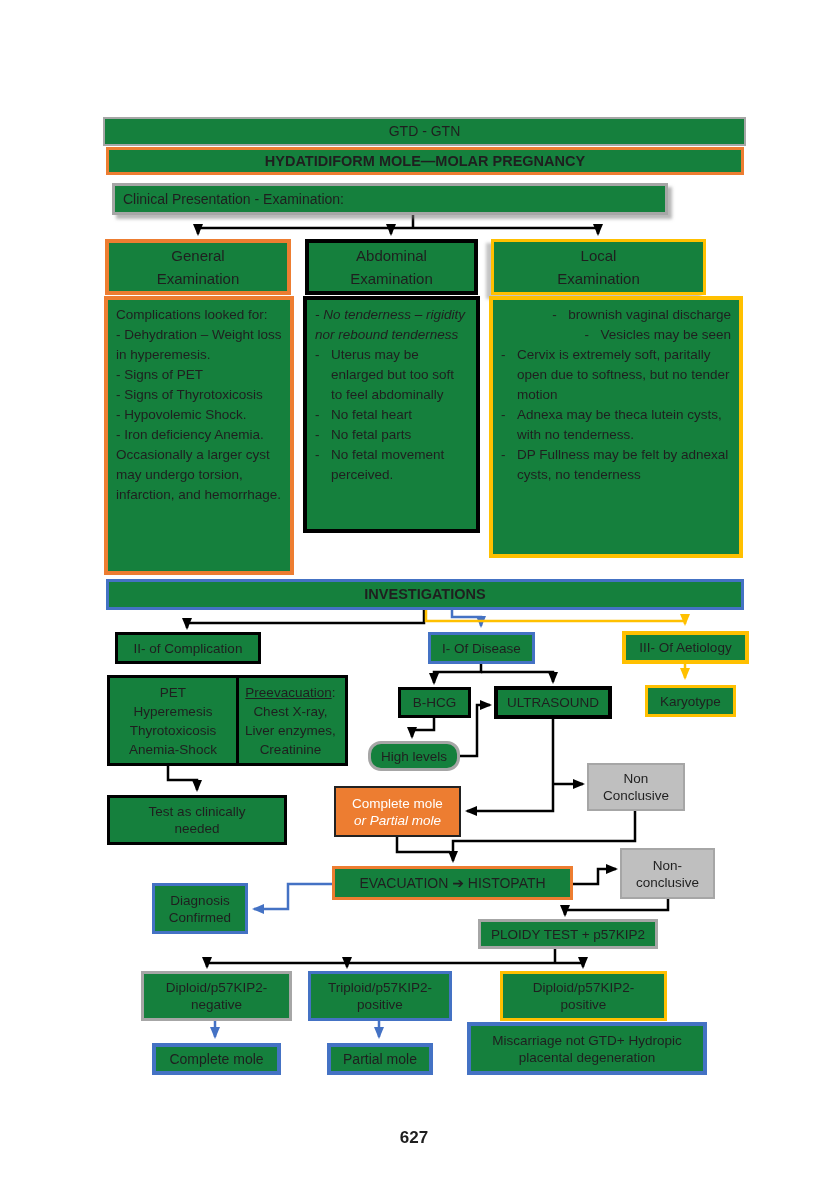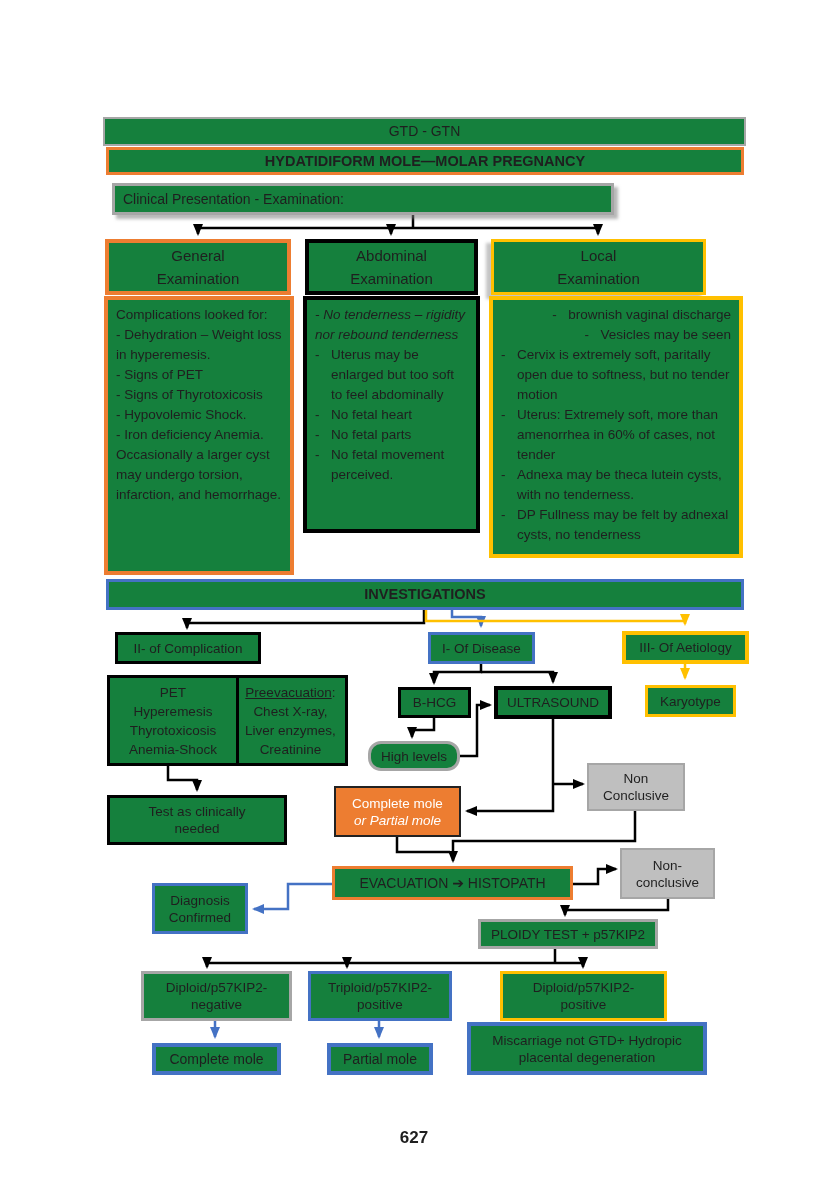--- a/index.html
+++ b/index.html
@@ -99,21 +99,21 @@
     <path d="M685,664 V678" marker-end="url(#ay)"></path>
   </g>
 </svg>
 
 <div class="box b-gray2" style="left:103px;top:117px;width:643px;height:29px;font-size:14px;">
   <span>GTD - GTN</span>
 </div>
 <div class="box b-orange bold" style="left:106px;top:147px;width:638px;height:28px;font-size:14.5px;">
   <span>HYDATIDIFORM MOLE—MOLAR PREGNANCY</span>
 </div>
-<div class="box b-gray shadow-r content pad" style="left:112px;top:183px;width:502px;height:32px;font-size:14px;justify-content:center;">
+<div class="box b-gray shadow-r content pad" style="left:112px;top:183px;width:556px;height:32px;font-size:14px;justify-content:center;">
   <span>Clinical Presentation - Examination:</span>
 </div>
 
 <div class="box b-orange4 hdr" style="left:105px;top:239px;width:186px;height:56px;">
   <span>General</span>
   <span>Examination</span>
 </div>
 <div class="box b-black4 hdr" style="left:305px;top:239px;width:173px;height:56px;">
   <span>Abdominal</span>
   <span>Examination</span>
@@ -158,24 +158,20 @@
       <span class="dash"></span>
       <span>brownish vaginal discharge</span>
     </div>
   <div class="hang">
       <span class="dash"></span>
       <span>Vesicles may be seen</span>
     </div>
   <div class="hang">
       <span class="dash"></span>
       <span>Cervix is extremely soft, paritally open due to softness, but no tender motion</span>
-    </div>
-  <div class="hang">
-      <span class="dash"></span>
-      <span>Uterus: Extremely soft, more than amenorrhea in 60% of cases, not tender</span>
     </div>
   <div class="hang">
       <span class="dash"></span>
       <span>Adnexa may be theca lutein cysts, with no tenderness.</span>
     </div>
   <div class="hang">
       <span class="dash"></span>
       <span>DP Fullness may be felt by adnexal cysts, no tenderness</span>
     </div>
 </div>

